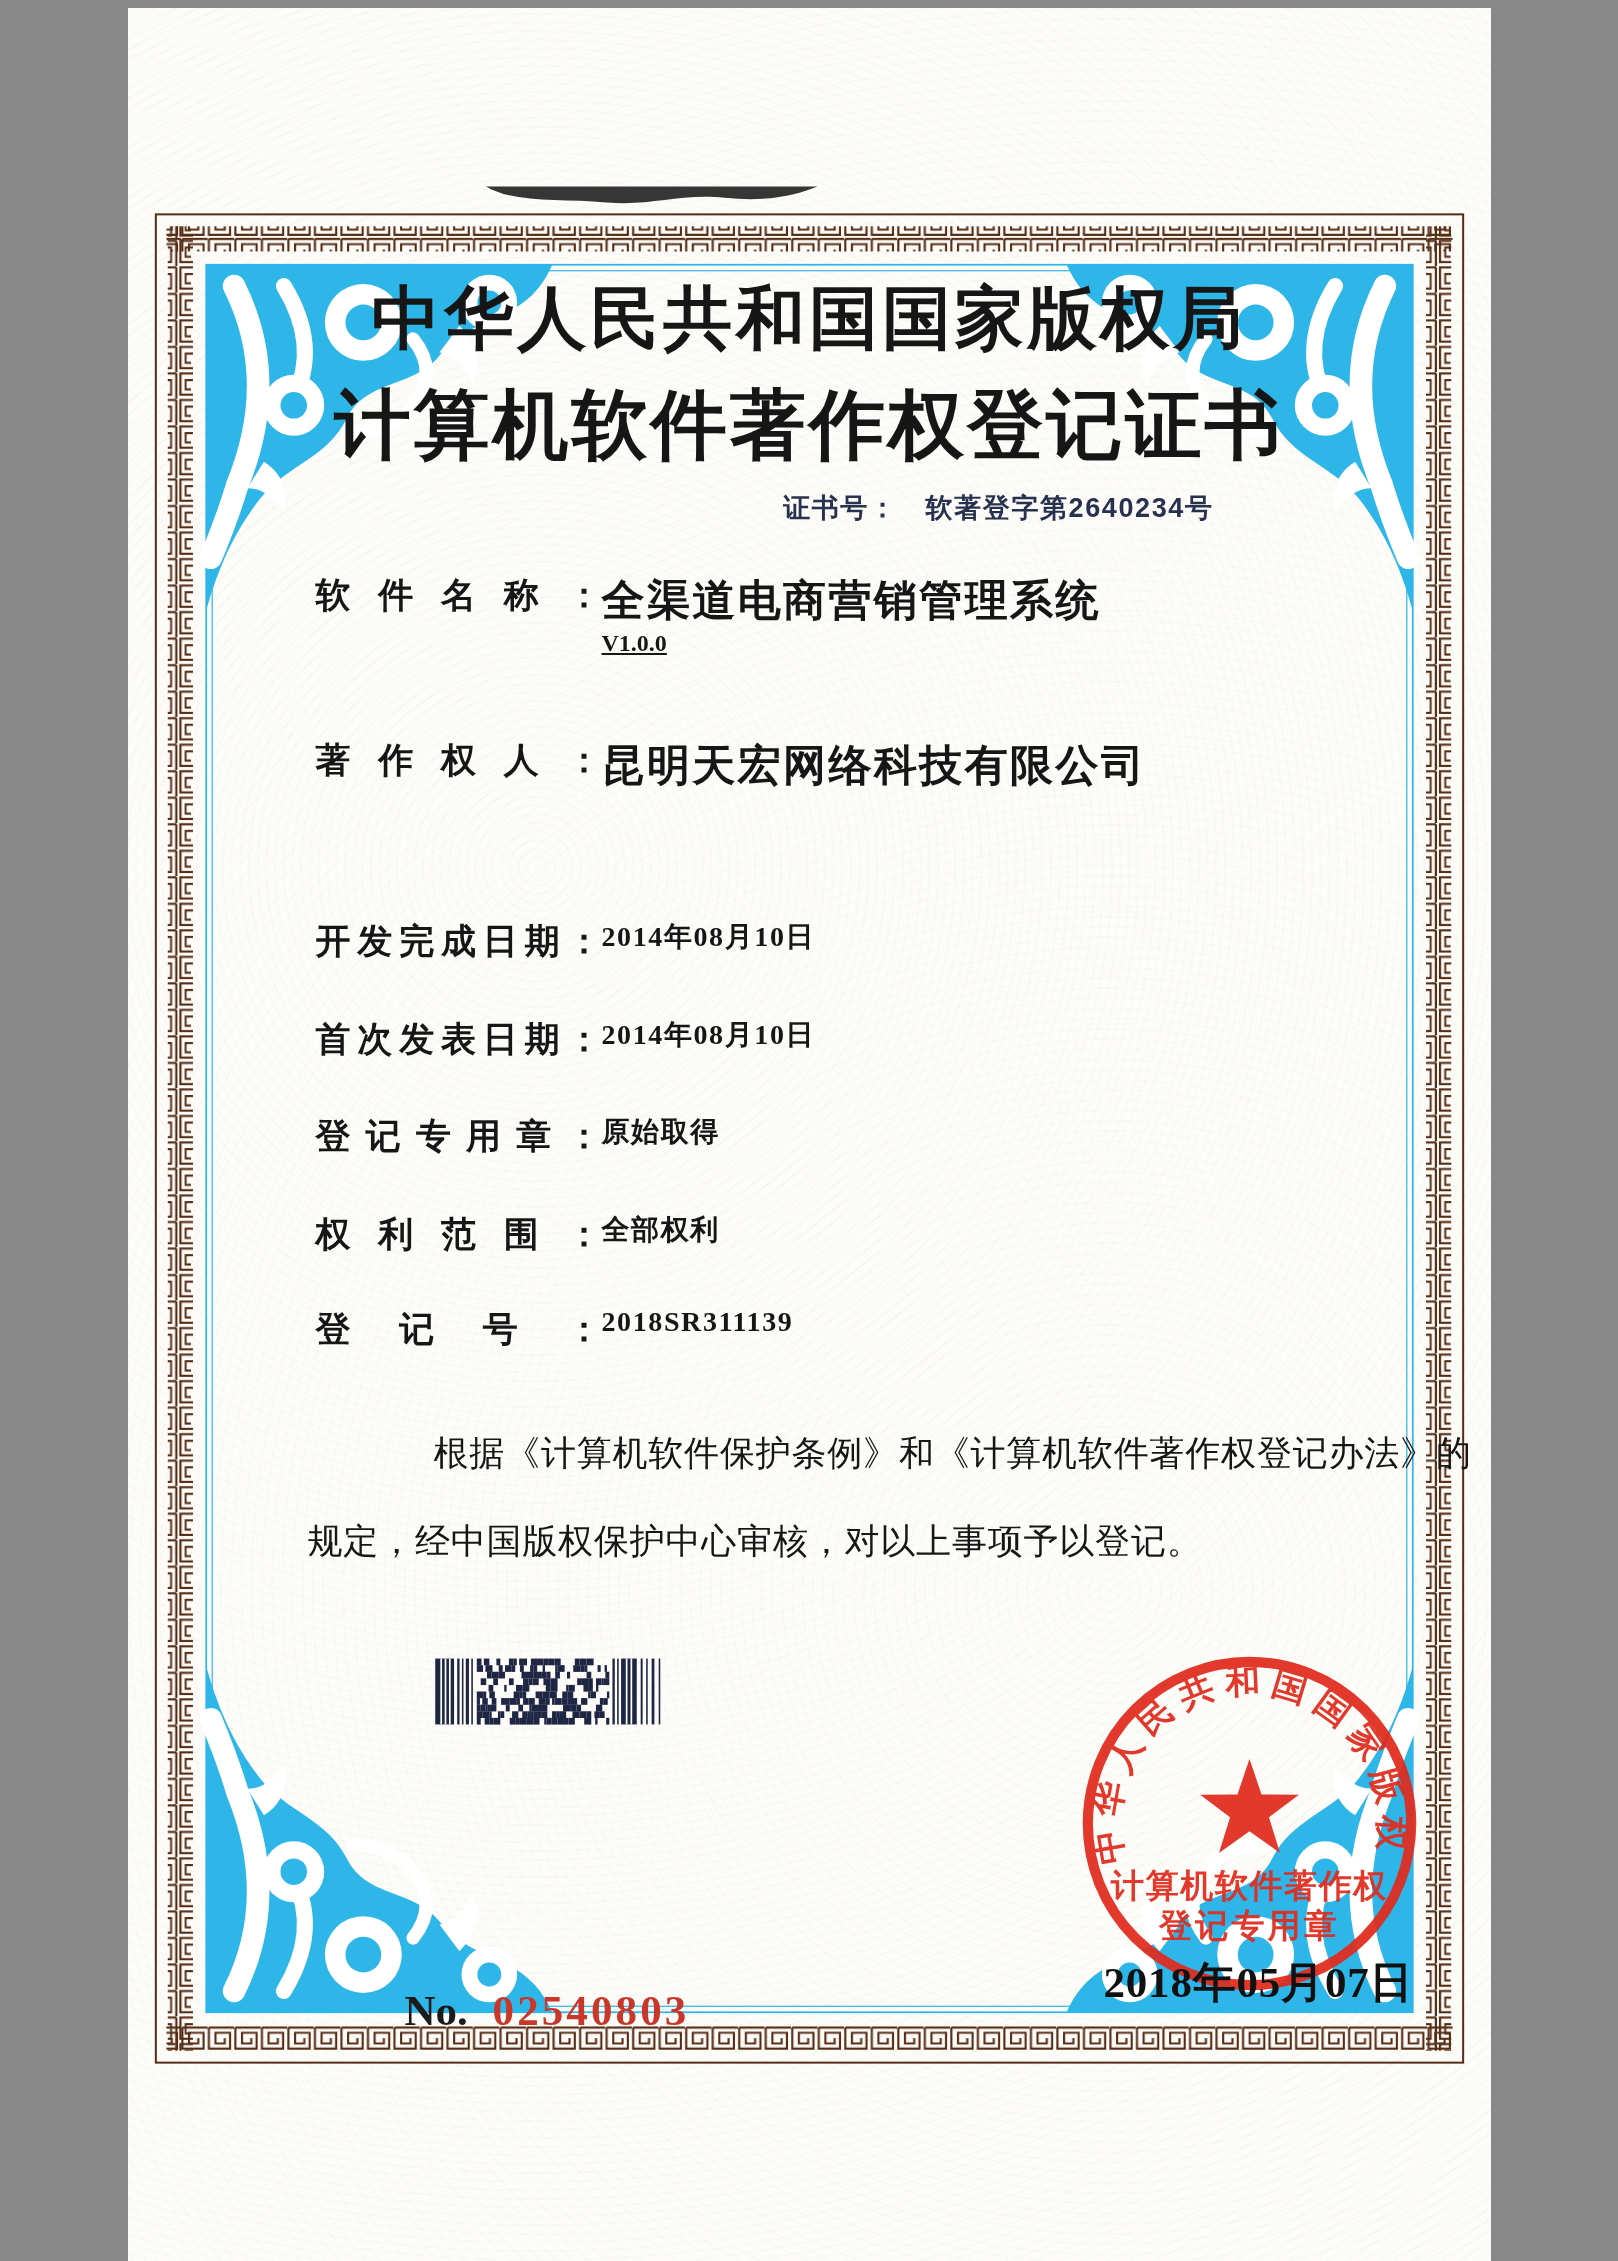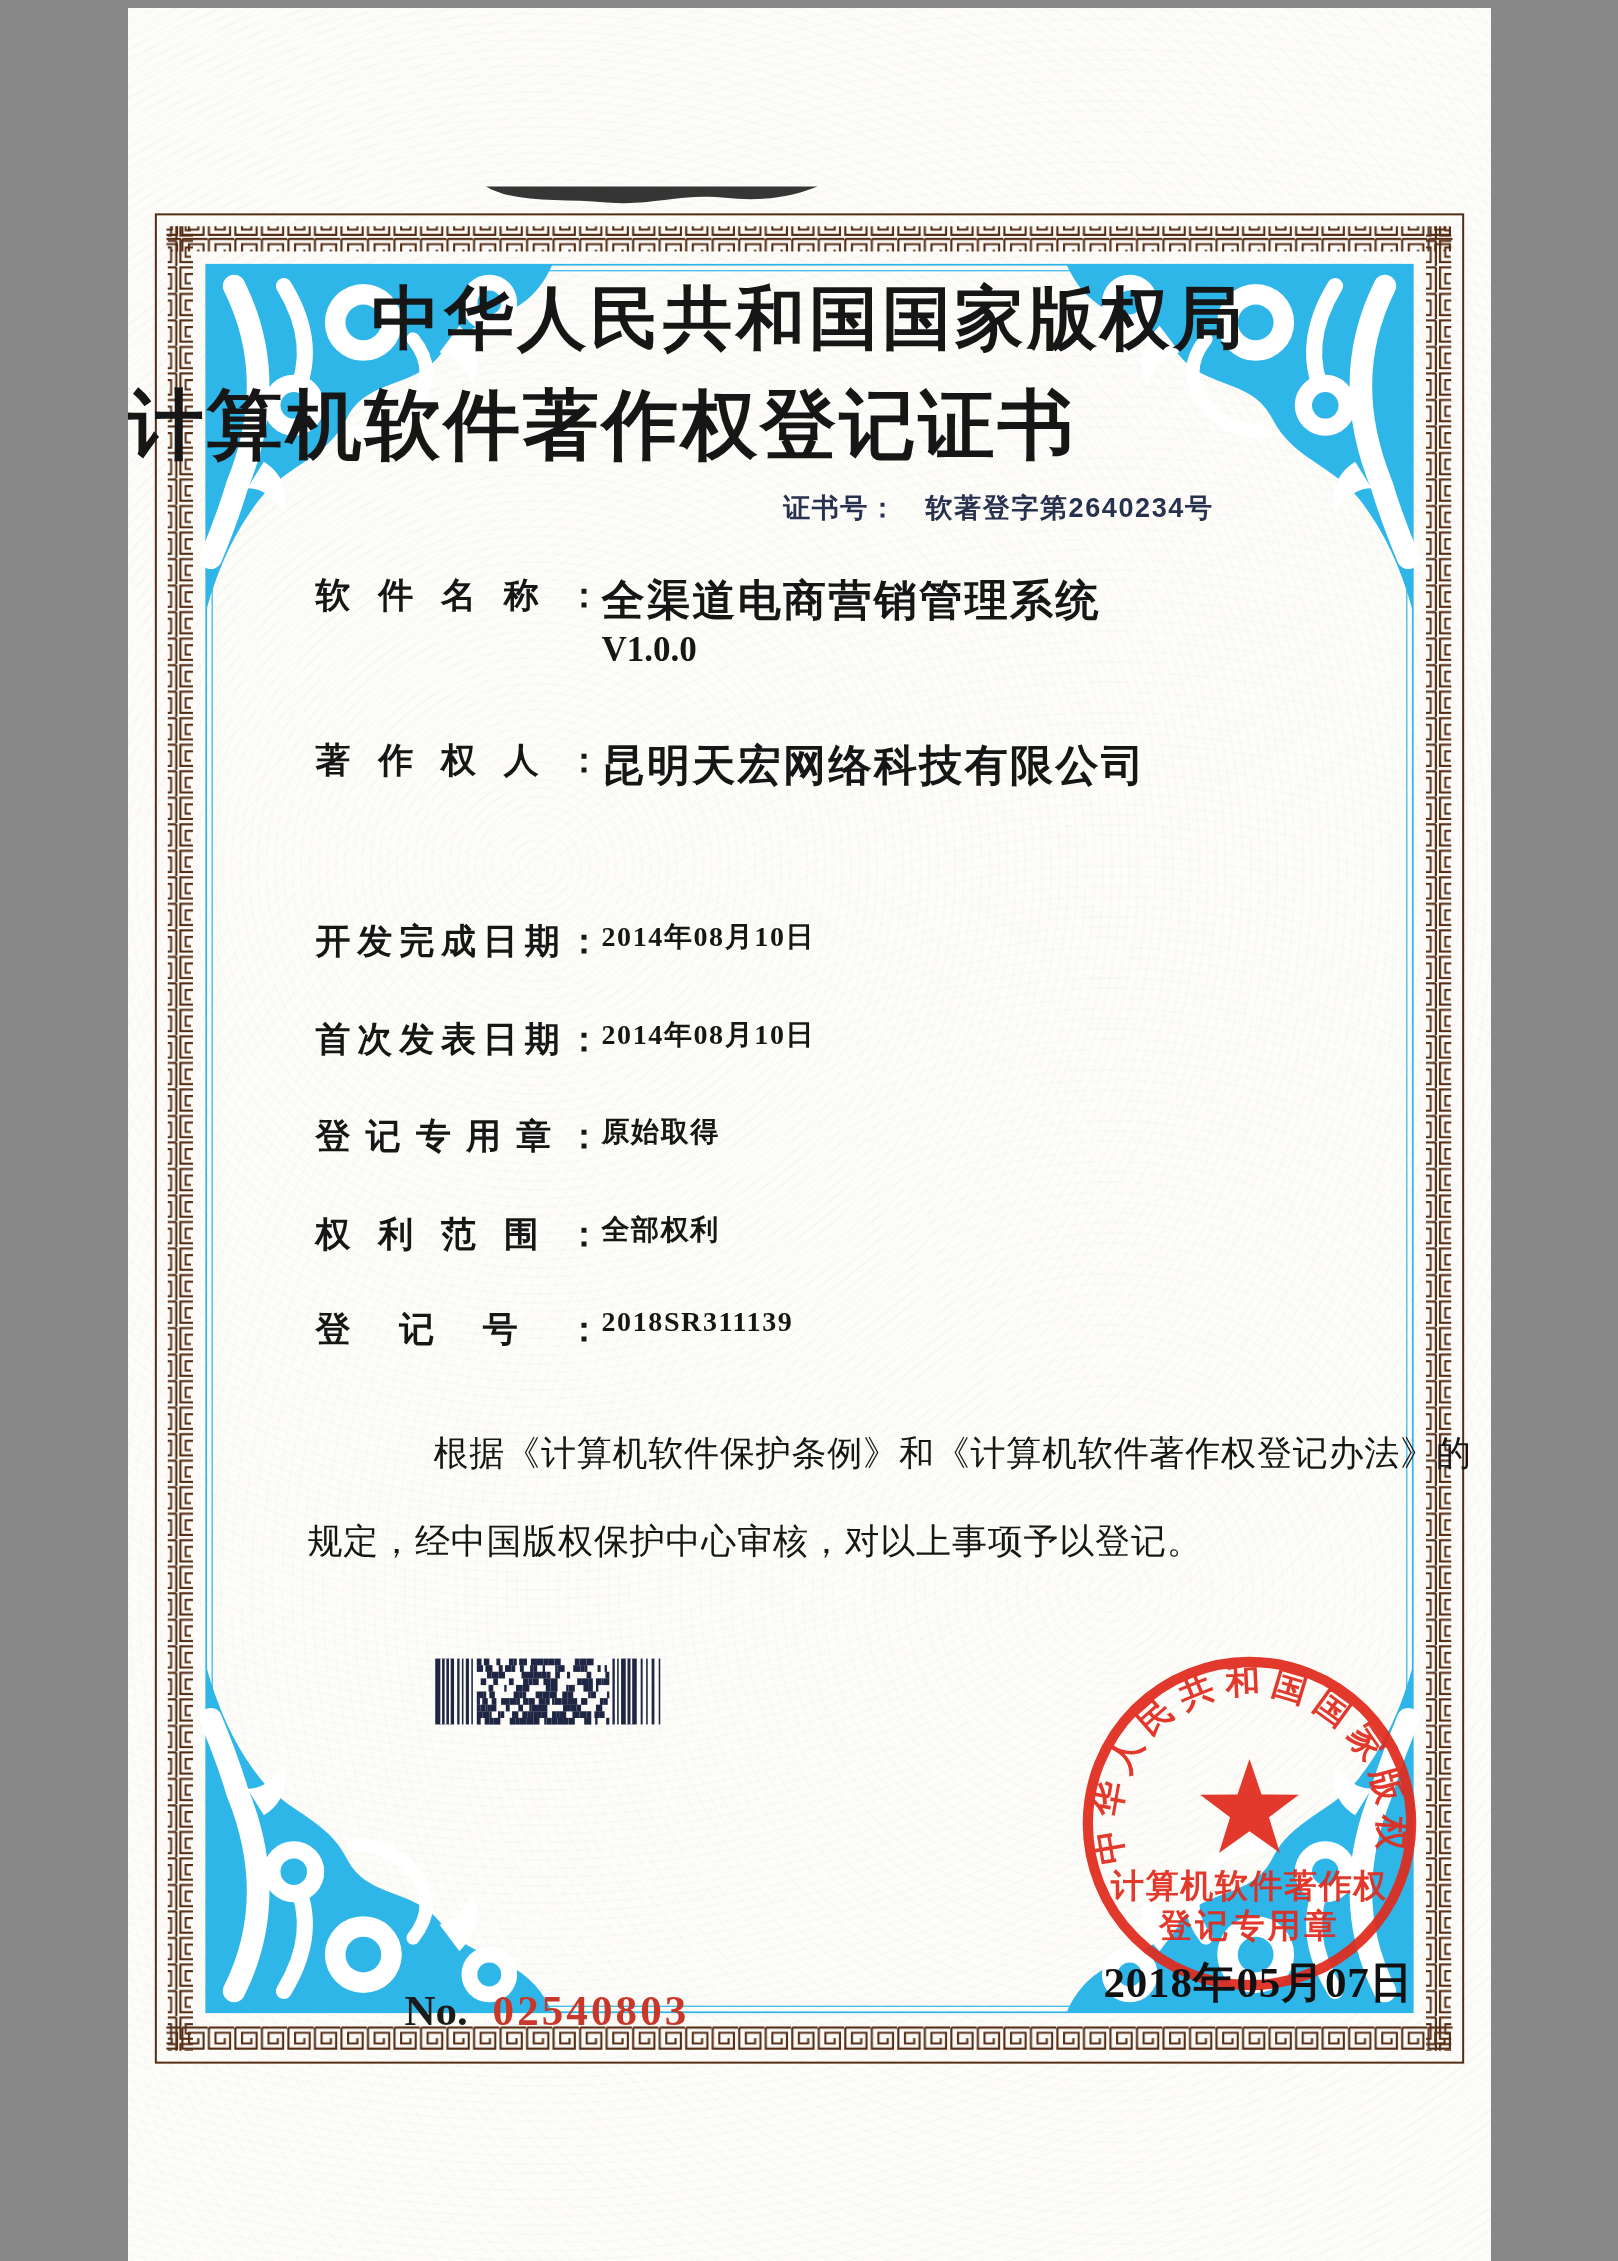--- a/index.html
+++ b/index.html
@@ -12,40 +12,40 @@
     font-family:"Liberation Serif","DejaVu Serif",serif;color:#161616;
   }
   .abs{position:absolute;}
   .deco{position:absolute;inset:0;width:100%;height:100%;z-index:1;}
   .issuer{
     top:265px;left:0;width:100%;text-align:center;
     font-size:69px;font-weight:700;letter-spacing:3.9px;z-index:4;
     font-family:"Liberation Serif","DejaVu Serif",serif;
   }
   .cert-title{
-    top:367px;left:0;width:100%;
+    top:367px;left:0;width:100%;text-align:center;
     font-size:76px;font-weight:700;letter-spacing:3.1px;z-index:4;
   }
   .cert-no{
     top:482px;right:277px;font-size:27px;font-weight:700;color:#28324e;
     letter-spacing:1.6px;z-index:4;font-family:"Liberation Sans","DejaVu Sans",sans-serif;
   }
   .cert-no .v{margin-left:28px;}
   .row{left:188px;z-index:4;display:flex;align-items:flex-start;}
   .lbl{
     display:inline-block;width:286px;font-size:35px;font-weight:700;
     font-family:"Liberation Sans","DejaVu Sans",sans-serif;
     text-align:justify;text-align-last:justify;flex:0 0 286px;
   }
   .val{margin-left:0px;}
   .val-hei{font-size:43px;font-weight:700;letter-spacing:2.4px;
     font-family:"Liberation Sans","DejaVu Sans",sans-serif;}
   .val-song{font-size:28px;font-weight:600;letter-spacing:1.6px;
     font-family:"Liberation Serif","DejaVu Serif",serif;}
-  .version{top:622px;left:474px;font-size:35px;font-weight:600;z-index:4;}
+  .version{top:622px;left:474px;font-size:24px;font-weight:600;z-index:4;text-decoration:underline;}
   .para{left:180px;width:1299px;font-size:35px;letter-spacing:0.8px;z-index:4;
     font-family:"Liberation Sans","DejaVu Sans",sans-serif;}
   .para.l1{top:1422px;padding-left:126px;}
   .para.l2{top:1510px;}
   .barcode{top:1649px;left:307px;width:231px;height:69px;z-index:4;}
   .seal{top:1644px;left:950px;width:343px;height:343px;z-index:5;opacity:.93;}
   .seal-date{
     top:1946px;left:976px;font-size:43px;font-weight:700;letter-spacing:0.8px;
     color:#111;z-index:6;
   }

